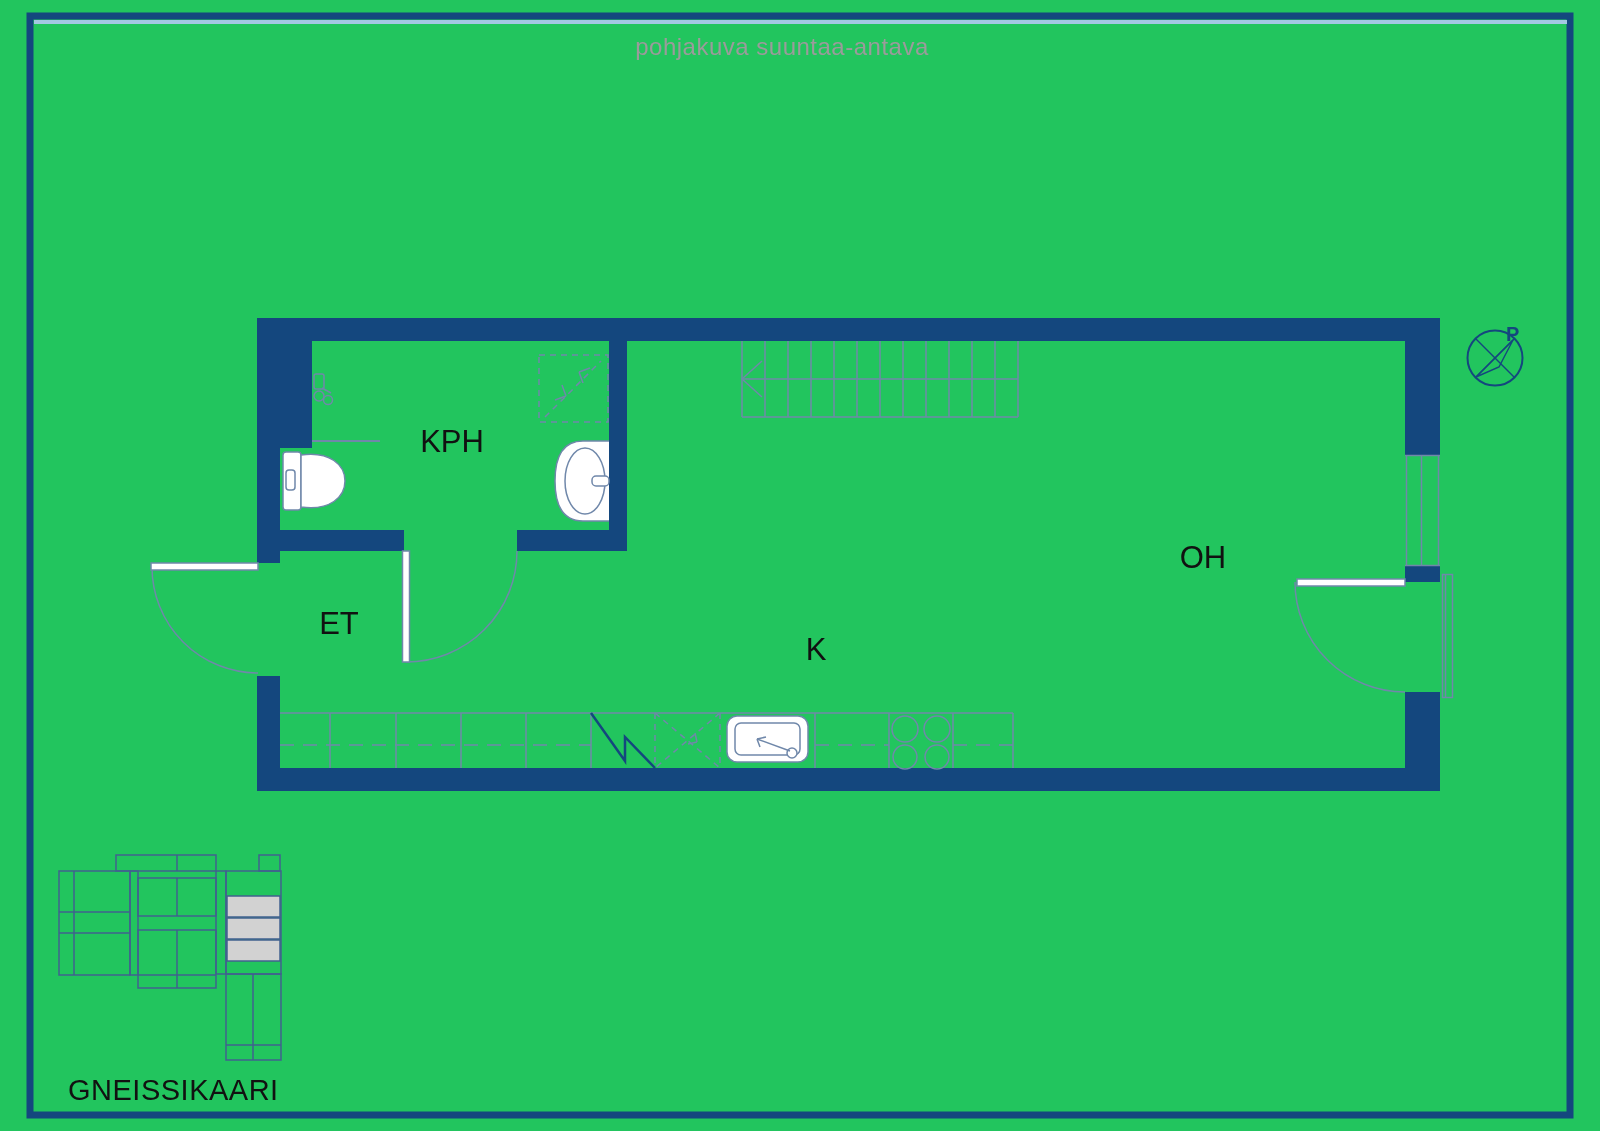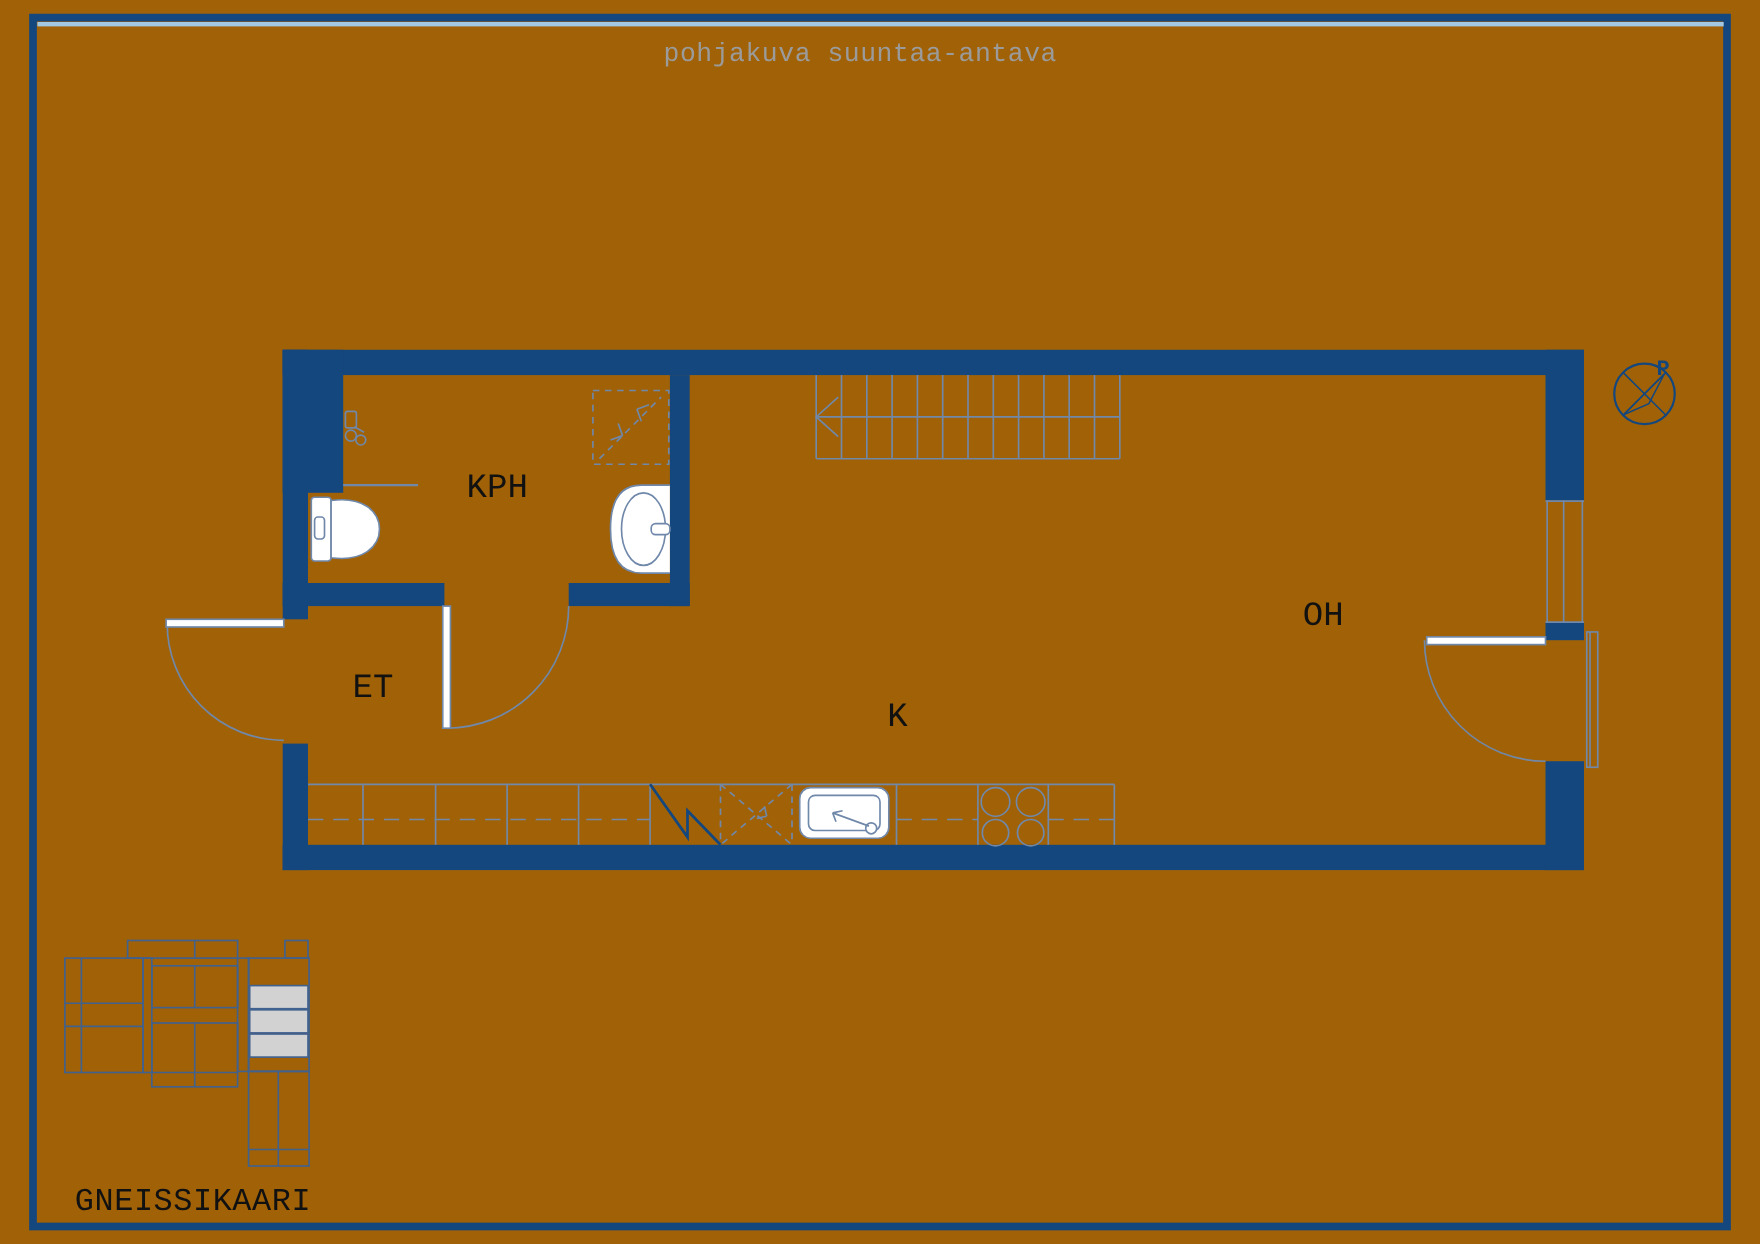--- a/index.html
+++ b/index.html
@@ -1,17 +1,17 @@
 <!DOCTYPE html>
 <html style="--wall: #14477e; --line: #7088aa; --map-line: #41618f; --map-fill: #d2d2d2; --accent: #a3c8e2; --title-color: #9b9b9b; --text: #111111;"><head>
 <meta charset="utf-8">
 <style>
   html,body{margin:0;padding:0;background:#ffffff;}
-  .page{position:relative;width:1600px;height:1131px;background:#a16207;overflow:hidden;
-        font-family:Liberation Mono, monospace;}
+  .page{position:relative;width:1600px;height:1131px;background:#22c55e;overflow:hidden;
+        font-family:Liberation Sans, sans-serif;}
   svg{display:block;}
   .wall{fill:var(--wall);stroke:none;}
   .thin{stroke:var(--line);stroke-width:1.5;fill:none;}
   .thin2{stroke:var(--line);stroke-width:2;fill:none;}
   .dash-sm{stroke-dasharray:6 5;}
   .dash-lg{stroke-dasharray:14 9;}
   .leaf{fill:#ffffff;stroke:var(--line);stroke-width:1.5;}
   .fixture{stroke:var(--line);stroke-width:1.5;fill:#ffffff;}
   .appliance{stroke:var(--wall);stroke-width:2.5;fill:none;}
   .compass{stroke:var(--wall);stroke-width:2;fill:none;}

